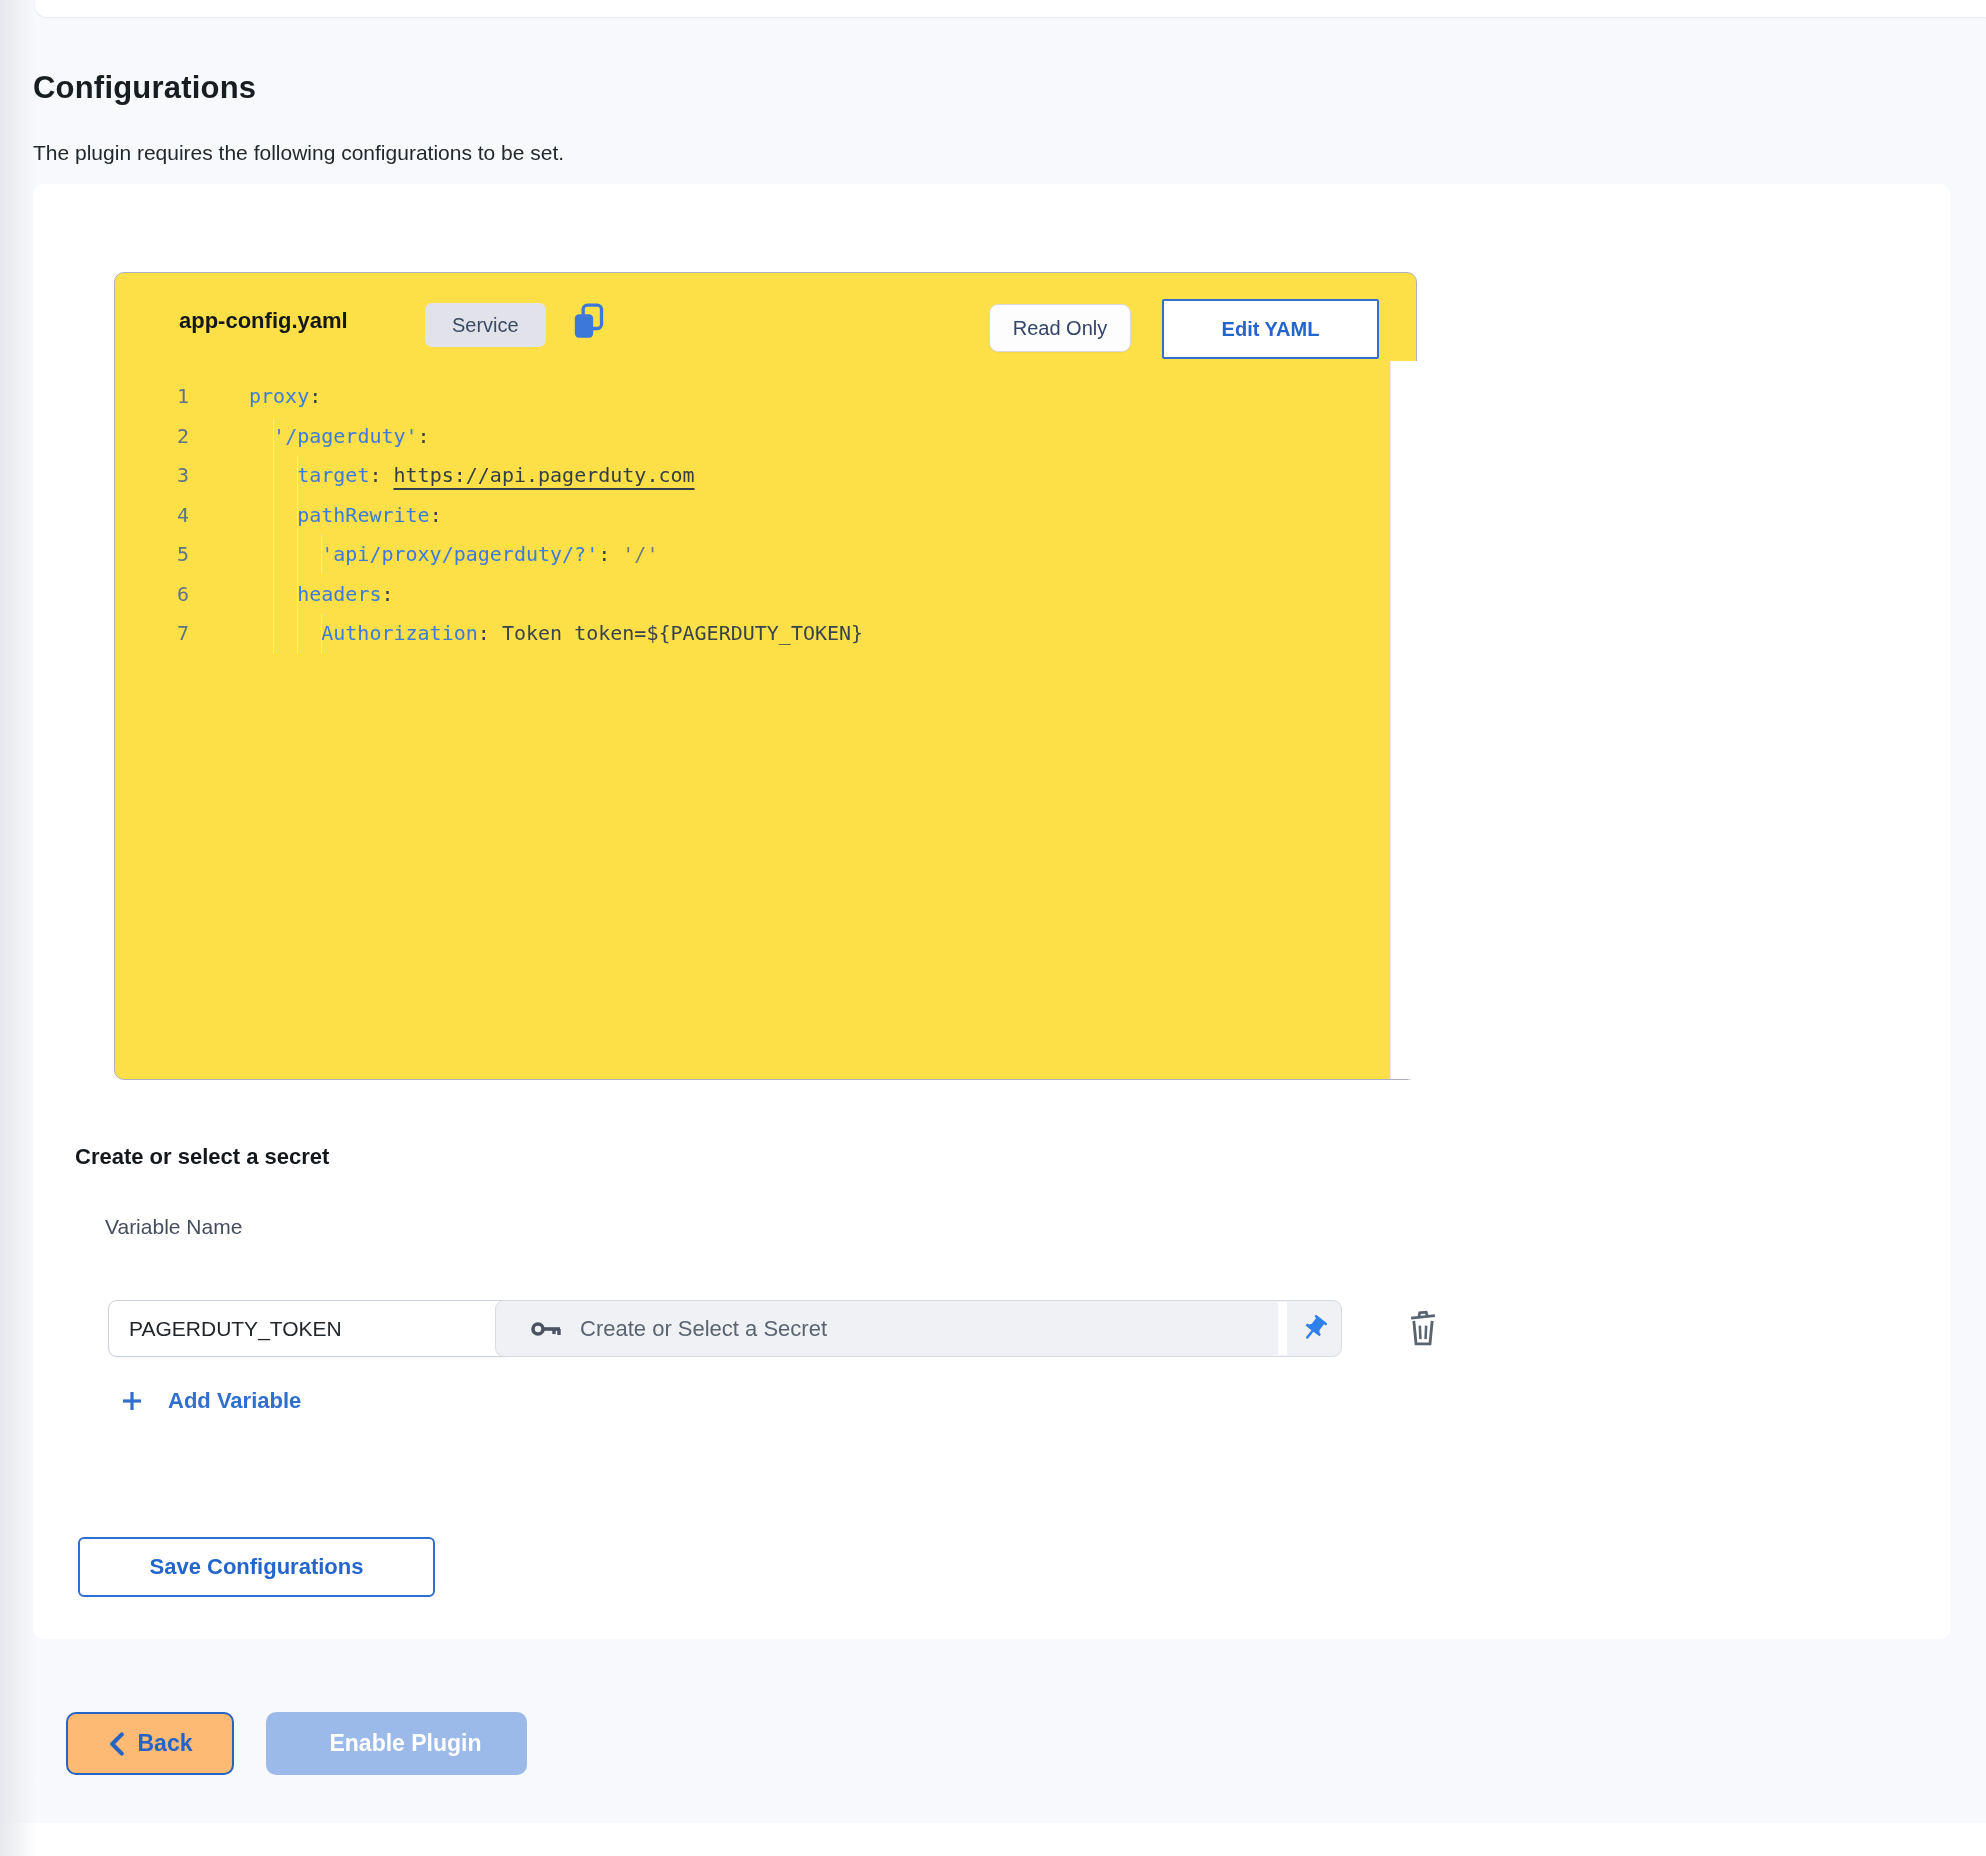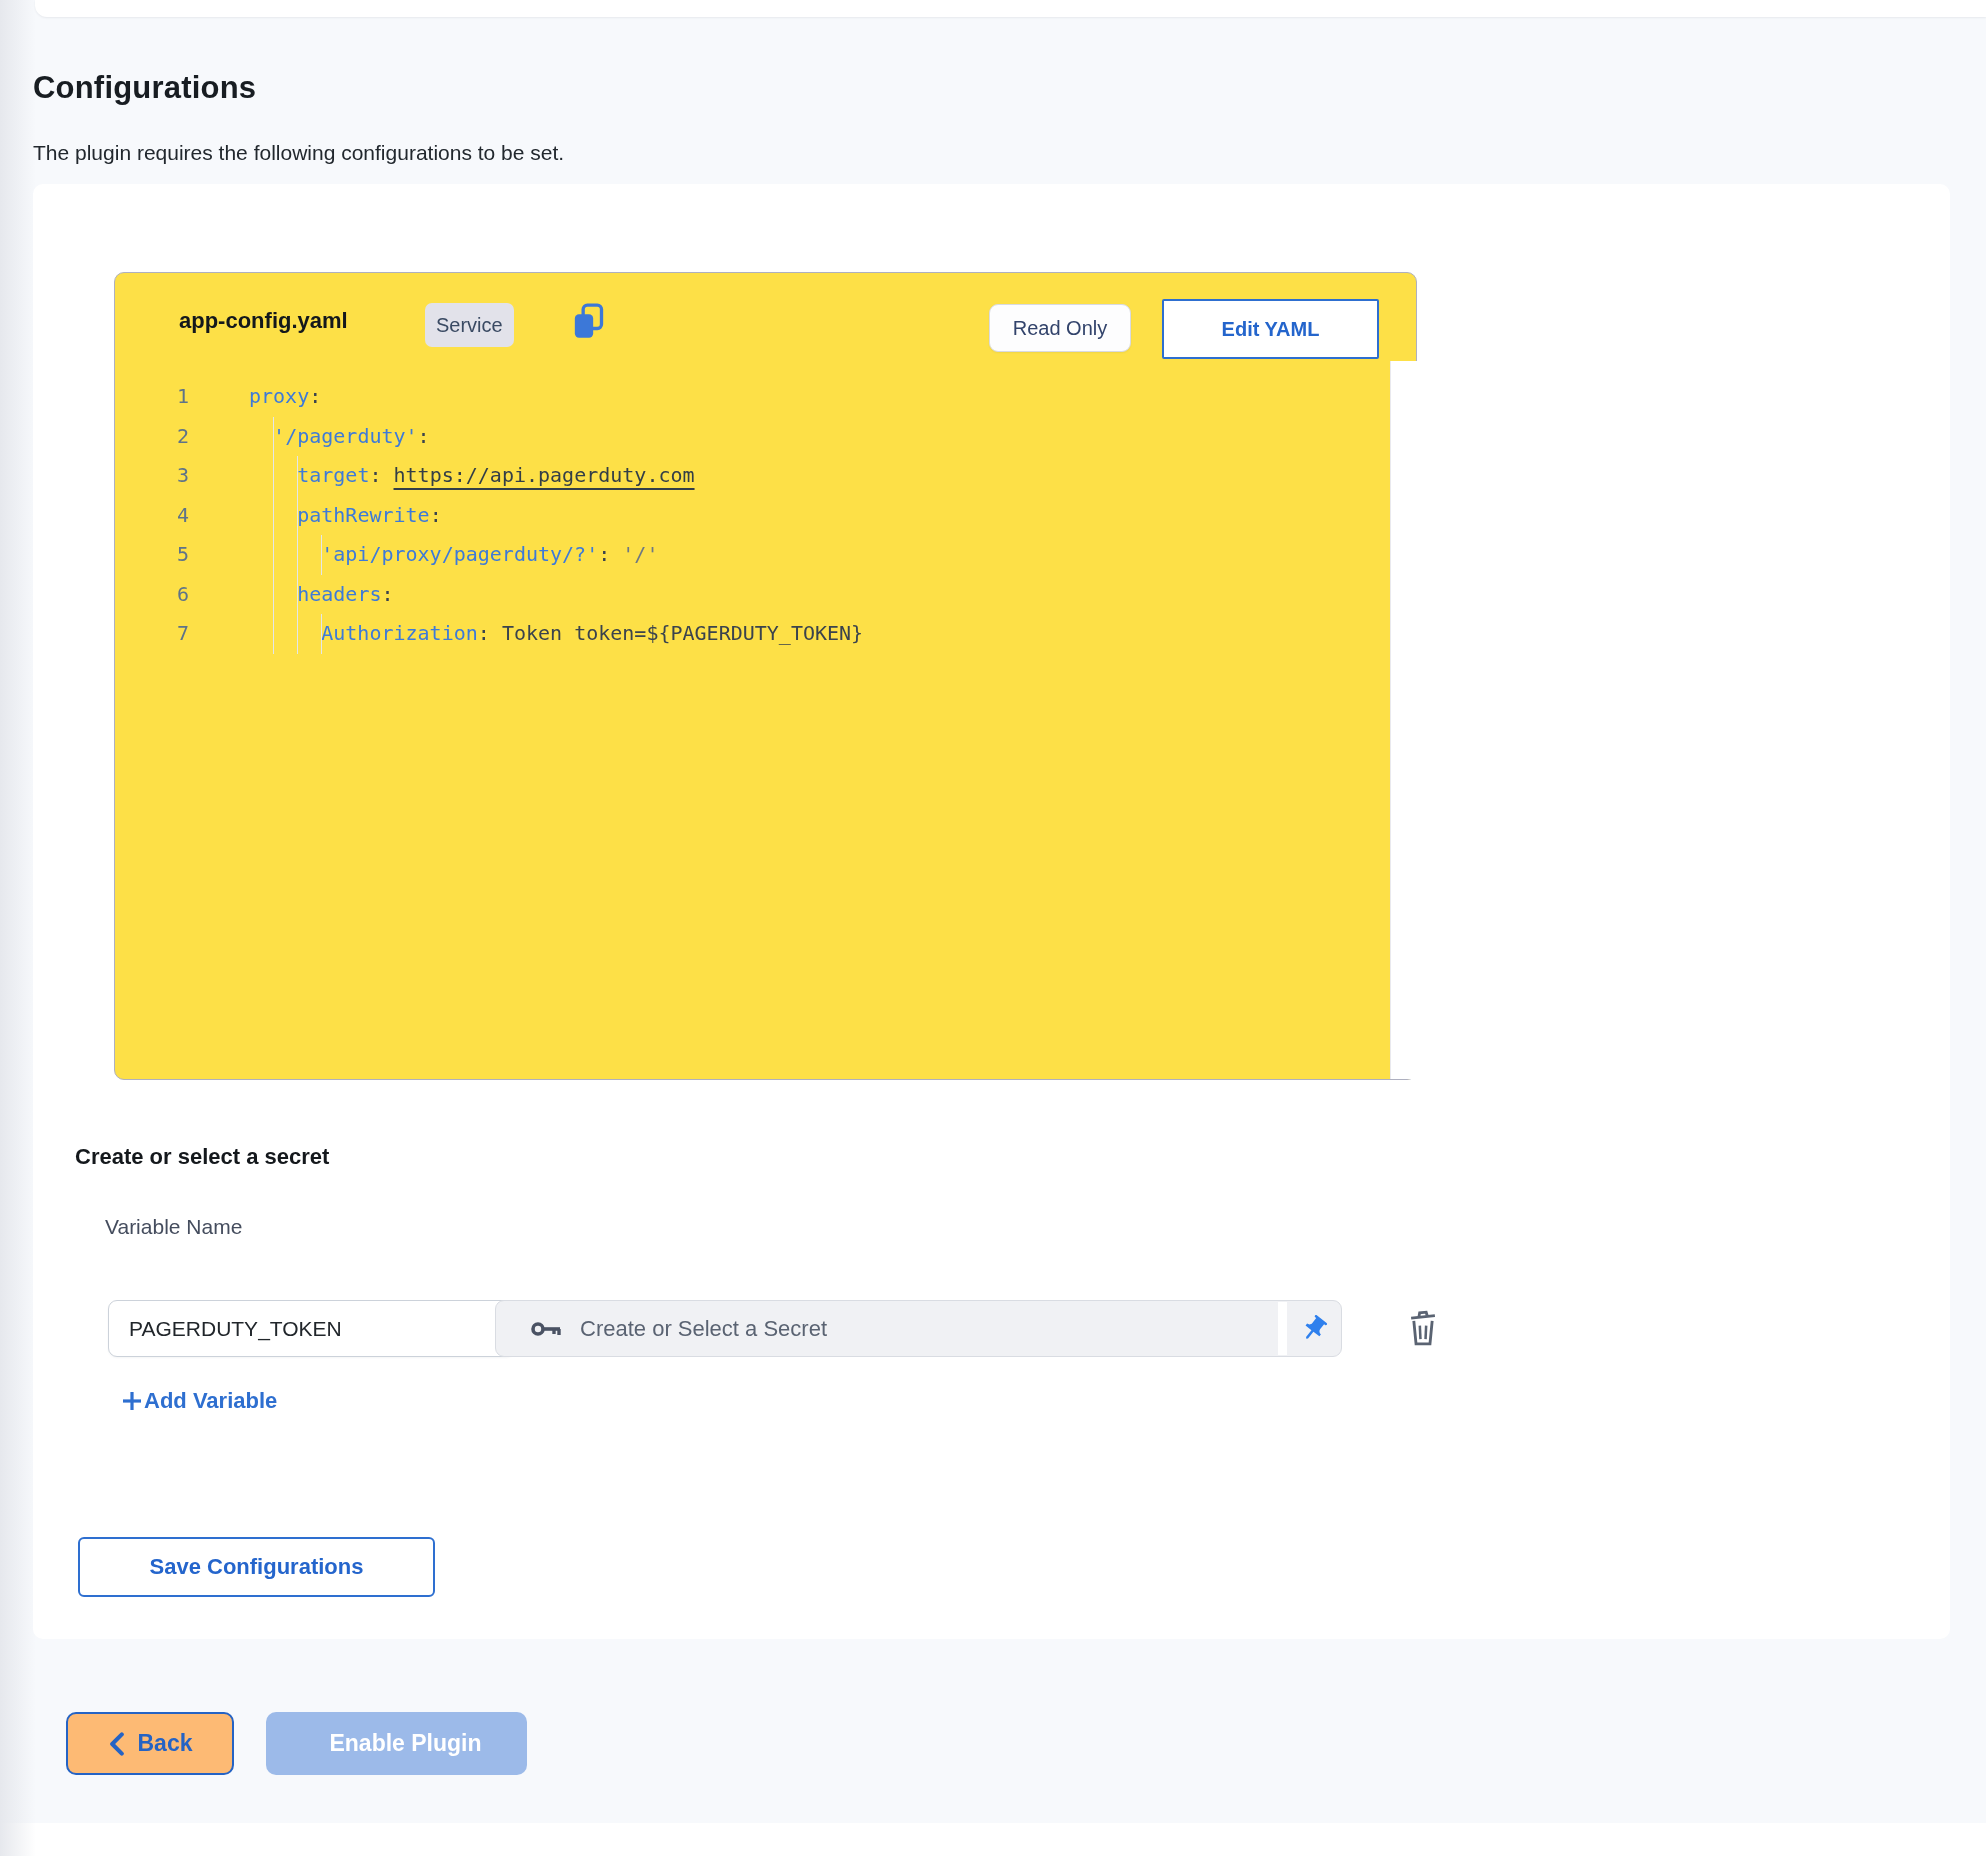--- a/index.html
+++ b/index.html
@@ -37,21 +37,21 @@
     position:absolute; left:33px; top:184px; width:1917px; height:1455px;
     background:#ffffff; border-radius:10px;
   }
   
   .code-card {
     position:absolute; left:81px; top:88px; width:1303px; height:808px;
     background:#fde047; border:1px solid #aeb0c0; border-radius:10px;
   }
   .filename { position:absolute; left:64px; top:35px; font-size:22px; font-weight:bold; color:#14181c; }
   .service-badge {
-    position:absolute; left:310px; top:30px; height:44px; padding:0 11px;
+    position:absolute; left:310px; top:30px; height:44px; padding:0 27px;
     background:#e2e2ea; border-radius:7px; display:flex; align-items:center;
     font-size:20px; color:#3a4a63;
   }
   .copy-btn { position:absolute; left:452px; top:26px; width:44px; height:46px; border:none; background:transparent; cursor:pointer; }
   .readonly-chip {
     position:absolute; left:874px; top:31px; width:142px; height:48px;
     background:#fdfdfe; border:1px solid #d8dae2; border-radius:9px;
     display:flex; align-items:center; justify-content:center;
     font-size:20px; color:#32436b; box-shadow:0 1px 2px rgba(40,50,70,0.06);
   }
@@ -112,21 +112,21 @@
     position:absolute; right:0; top:0; bottom:0; width:54px;
     display:flex; align-items:center; justify-content:center;
     border-top-right-radius:9px; border-bottom-right-radius:9px;
   }
   .trash-btn {
     position:absolute; left:1368px; top:1122px; width:44px; height:46px;
     background:transparent; border:none; cursor:pointer;
   }
   .add-variable {
     position:absolute; left:87px; top:1200px; height:34px;
-    display:flex; align-items:center; gap:0;
+    display:flex; align-items:center; gap:24px;
     background:transparent; border:none; cursor:pointer;
     font-size:22px; font-weight:bold; color:#2e6fd0;
     font-family:"Liberation Sans", sans-serif;
   }
   .save-btn {
     position:absolute; left:45px; top:1353px; width:357px; height:60px;
     background:#ffffff; border:2px solid #2e6fd0; border-radius:6px;
     font-size:22px; font-weight:bold; color:#2465cc;
     font-family:"Liberation Sans", sans-serif; cursor:pointer;
   }

